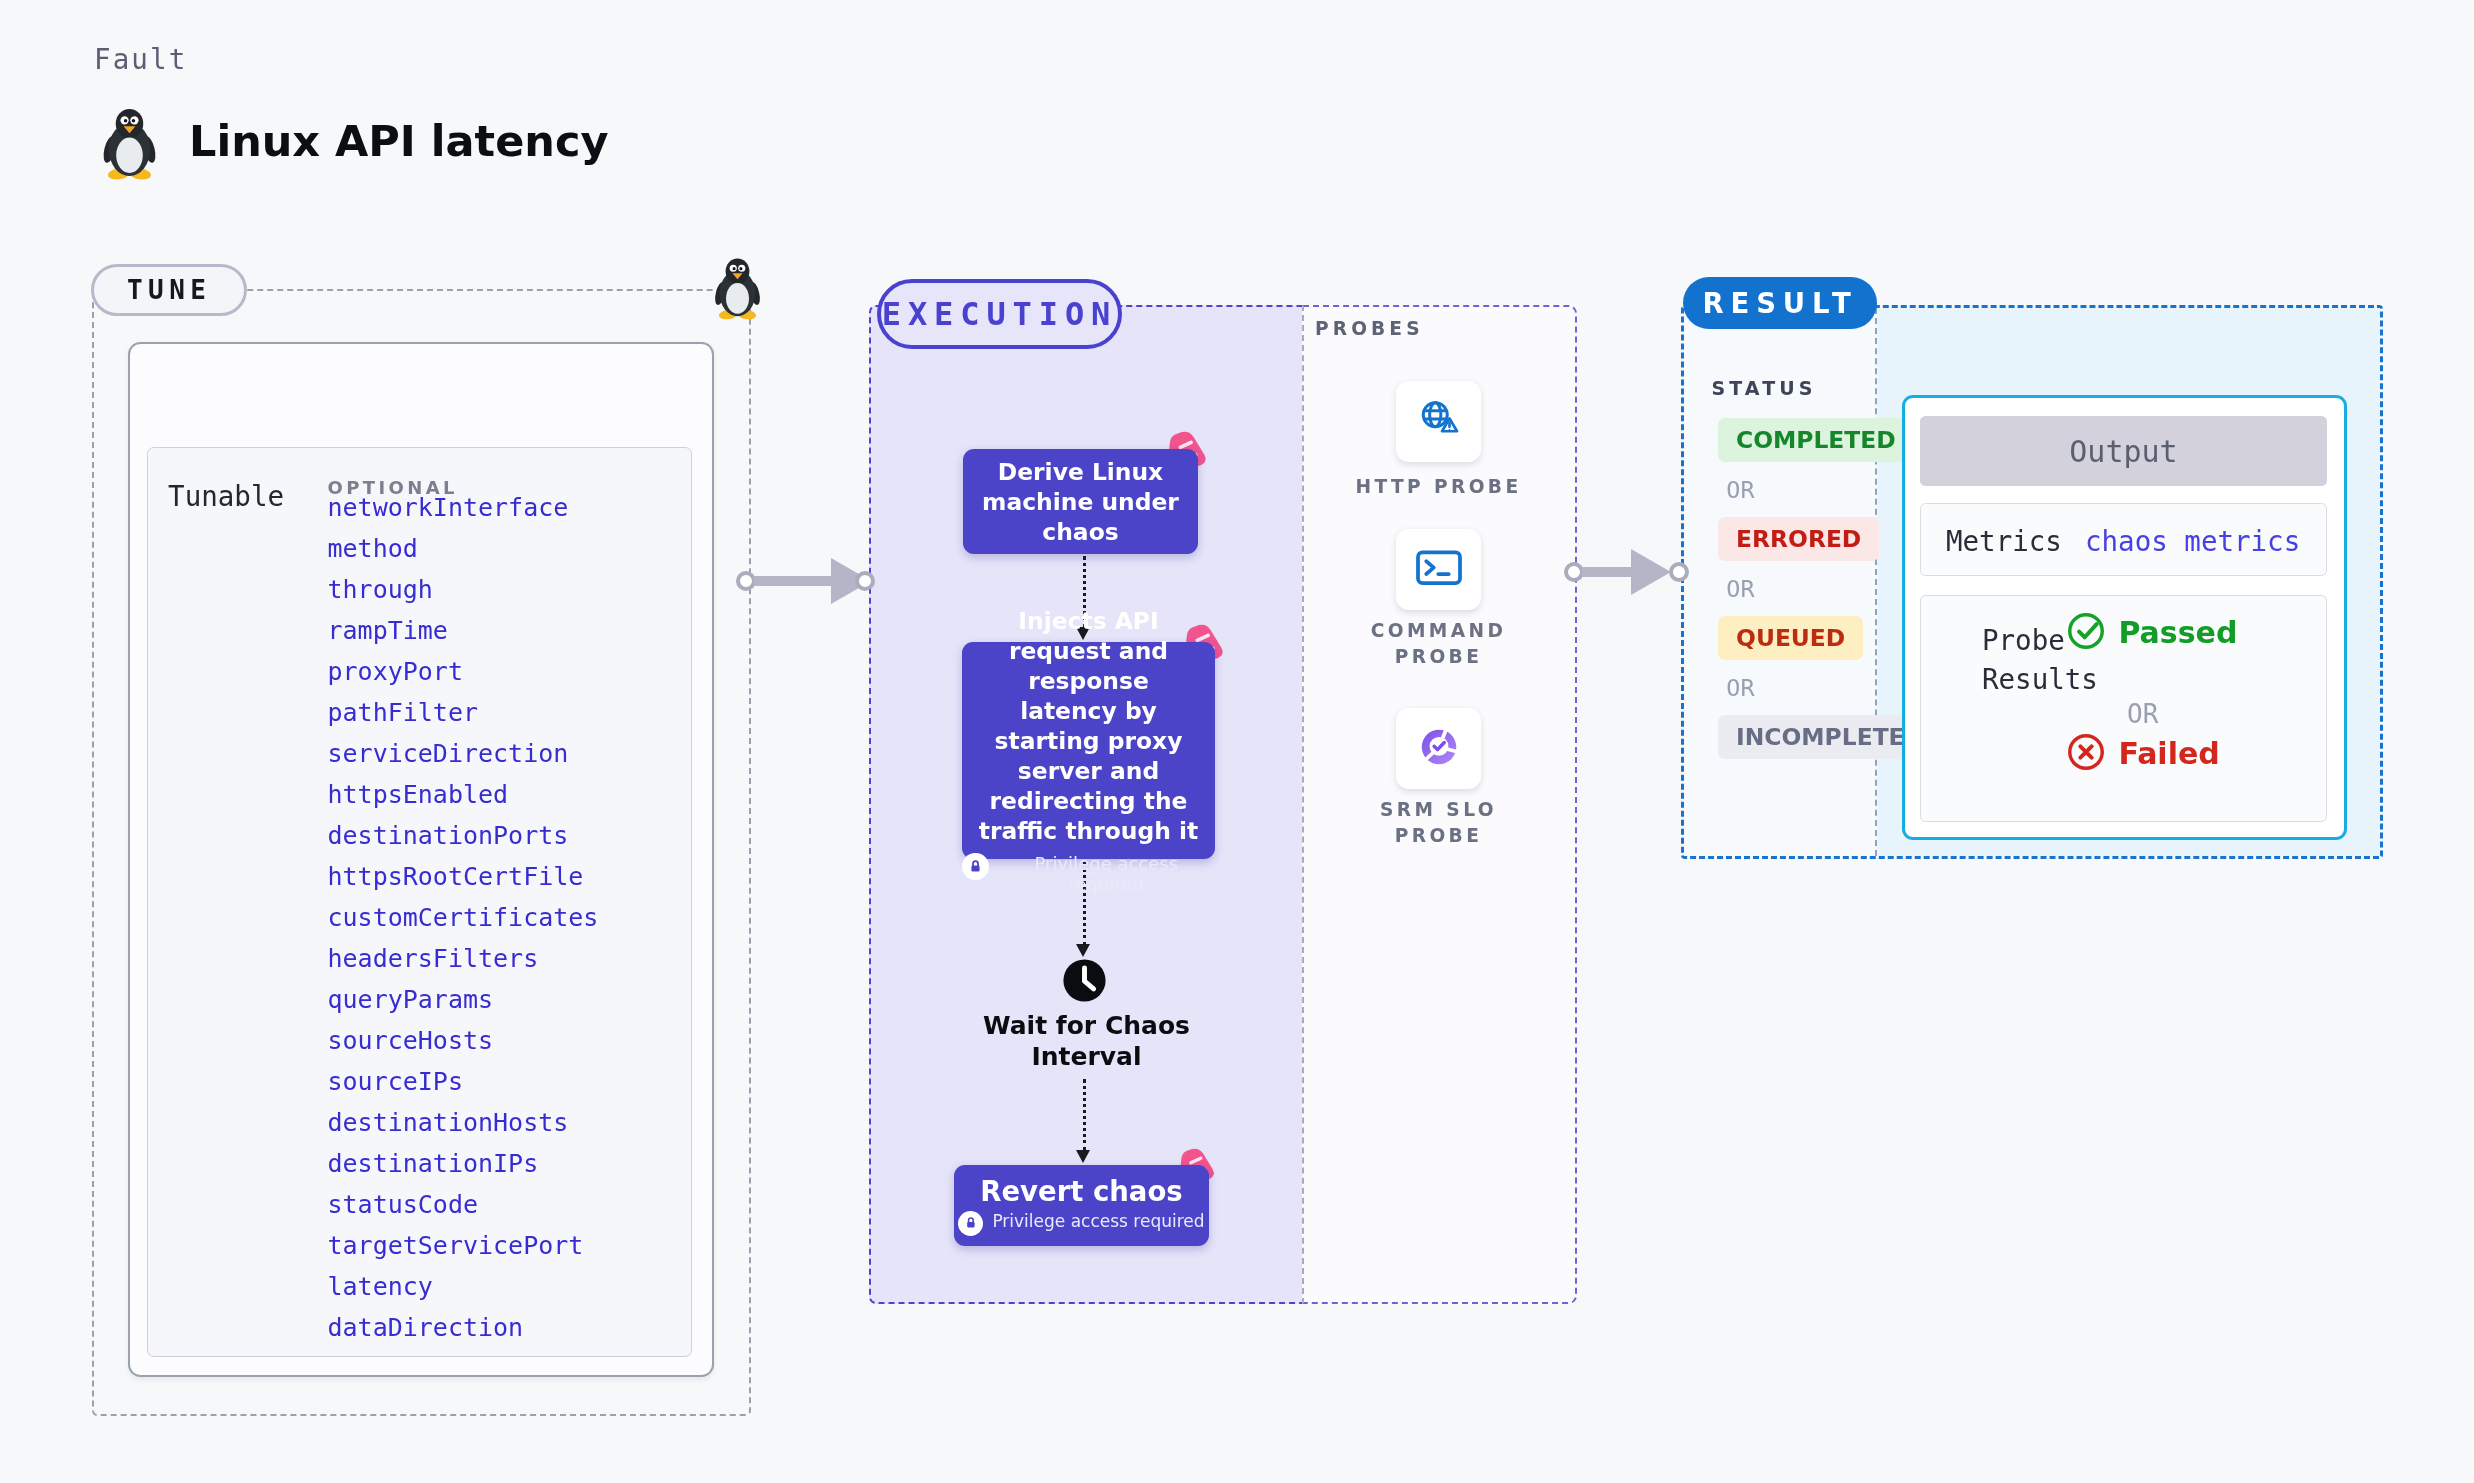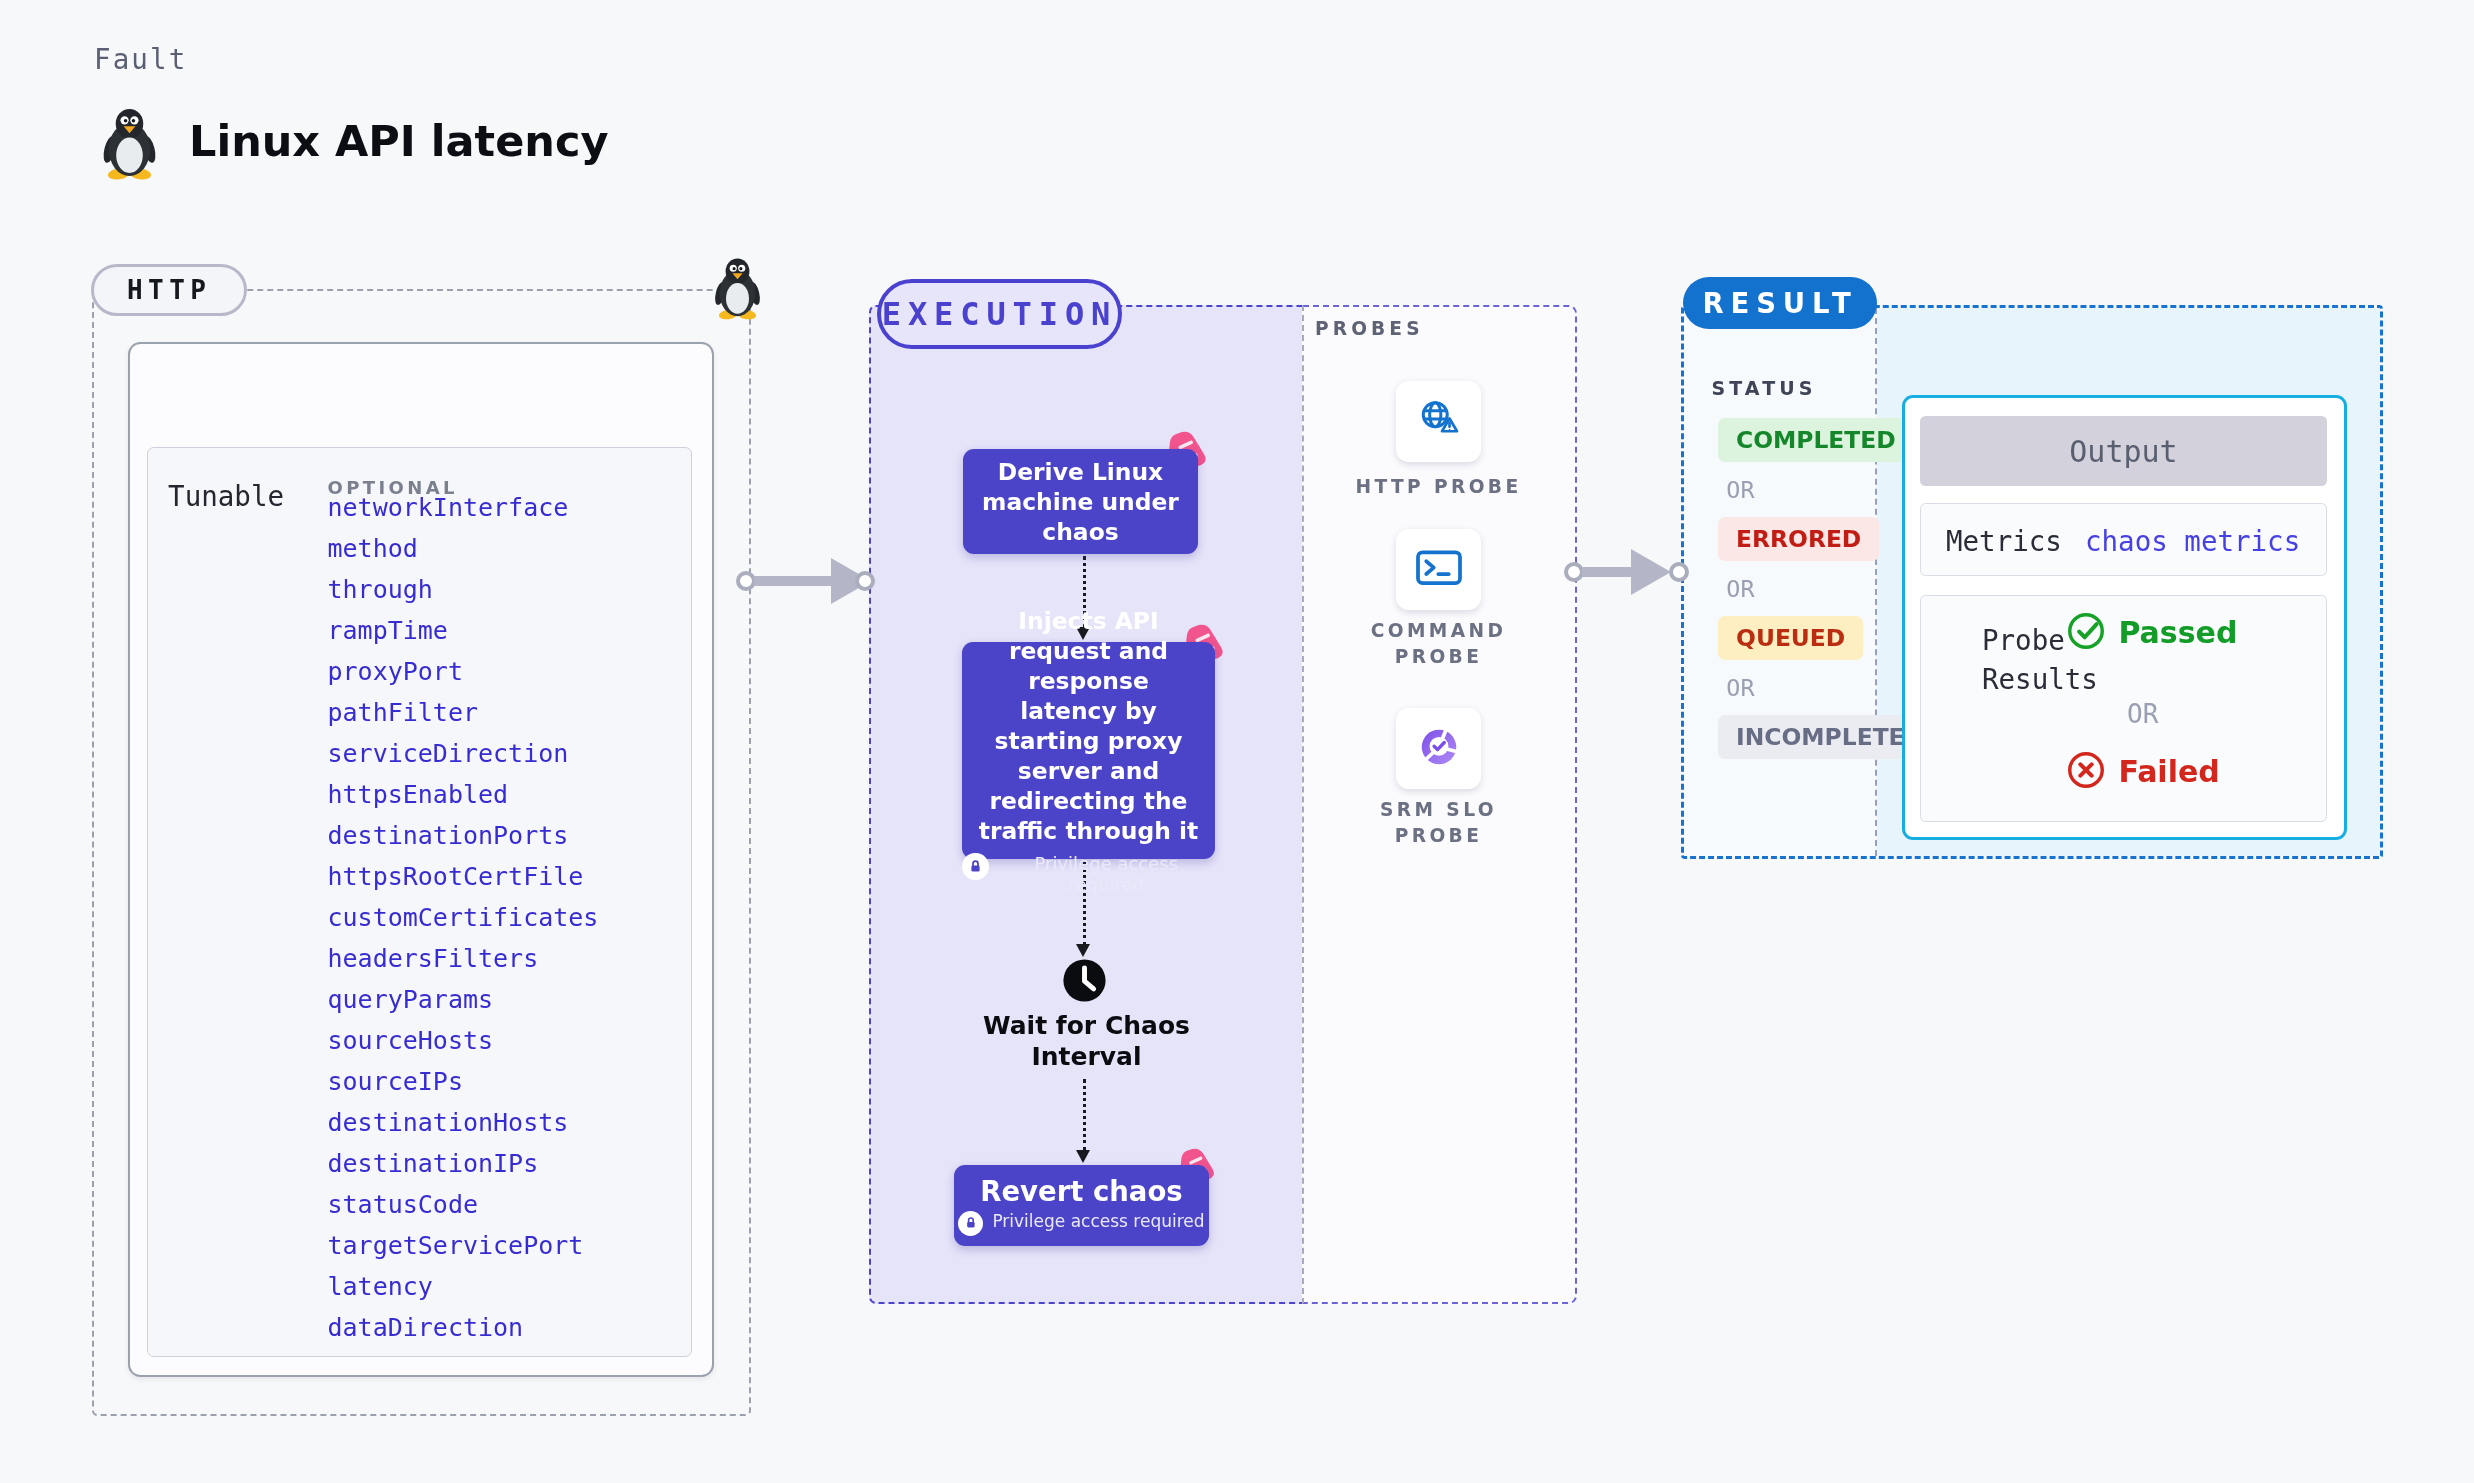--- a/index.html
+++ b/index.html
@@ -106,21 +106,21 @@
   .out-header{position:absolute;left:15px;top:18px;width:407px;height:70px;background:#d2d1dc;border-radius:5.5px;
     font-size:30px;color:#5a5f70;}
   .out-row{position:absolute;left:15px;width:407px;box-sizing:border-box;background:#fafbfd;
     border:1.4px solid #d9dce4;border-radius:5.5px;}
   #row-metrics{top:105px;height:73px;}
   #row-metrics .lab{position:absolute;left:25px;top:21.3px;font-size:27.5px;color:#2a2d38;}
   #row-metrics .val{position:absolute;left:164px;top:21.3px;font-size:27.5px;color:#4740e2;cursor:pointer;}
   #row-probe{top:197px;height:227px;}
   #row-probe .lab{position:absolute;left:25px;top:25px;font-size:27.5px;line-height:39px;color:#2a2d38;width:110px;margin-left:36px;}
   .res-row{position:absolute;display:flex;align-items:center;gap:12.4px;}
-  #passed-row{left:145px;top:15px;} #failed-row{left:145px;top:154px;}
+  #passed-row{left:145px;top:15px;} #failed-row{left:145px;top:136px;}
   .res-row .txt{font-weight:bold;font-size:30px;}
   #passed-row .txt{color:#139c27;} #failed-row .txt{color:#d3271d;}
   #probe-or{position:absolute;left:206px;top:103px;font-size:26px;color:#9aa0b2;}
 </style>
 </head>
 <body>
 
 <div class="abs kicker mono">Fault</div>
 <div class="abs tux-large">
   <svg viewBox="0 0 60 76" width="59" height="77">
@@ -134,21 +134,21 @@
     <circle cx="25" cy="16.5" r="4.2" fill="#fff"></circle>
       <circle cx="35" cy="16.5" r="4.2" fill="#fff"></circle>
     <circle cx="26" cy="17" r="1.8" fill="#16181c"></circle>
       <circle cx="34" cy="17" r="1.8" fill="#16181c"></circle>
     <path d="M24 22.5 L36 22.5 L30 29.5 Z" fill="#f3a81f"></path>
   </svg>
 </div>
 <div class="abs page-title">Linux API latency</div>
 
 <div class="abs" id="tune-box">
-  <div class="abs pill-tune flexc mono">HTTP</div>
+  <div class="abs pill-tune flexc mono">TUNE</div>
   <div class="abs tux-small">
     <svg viewBox="0 0 60 76" width="51" height="69">
       <ellipse cx="10" cy="46" rx="5.5" ry="14" fill="#23272b" transform="rotate(14 10 46)"></ellipse>
       <ellipse cx="50" cy="46" rx="5.5" ry="14" fill="#23272b" transform="rotate(-14 50 46)"></ellipse>
       <ellipse cx="19" cy="71" rx="11" ry="5.5" fill="#f5b81e" transform="rotate(-8 19 71)"></ellipse>
       <ellipse cx="41" cy="71" rx="11" ry="5.5" fill="#f5b81e" transform="rotate(8 41 71)"></ellipse>
       <ellipse cx="30" cy="46" rx="21" ry="27" fill="#2c3136"></ellipse>
       <ellipse cx="30" cy="20" rx="14" ry="15" fill="#23272b"></ellipse>
       <ellipse cx="30" cy="52" rx="13.5" ry="18" fill="#e9ecef"></ellipse>
       <circle cx="25" cy="16.5" r="4.2" fill="#fff"></circle>

